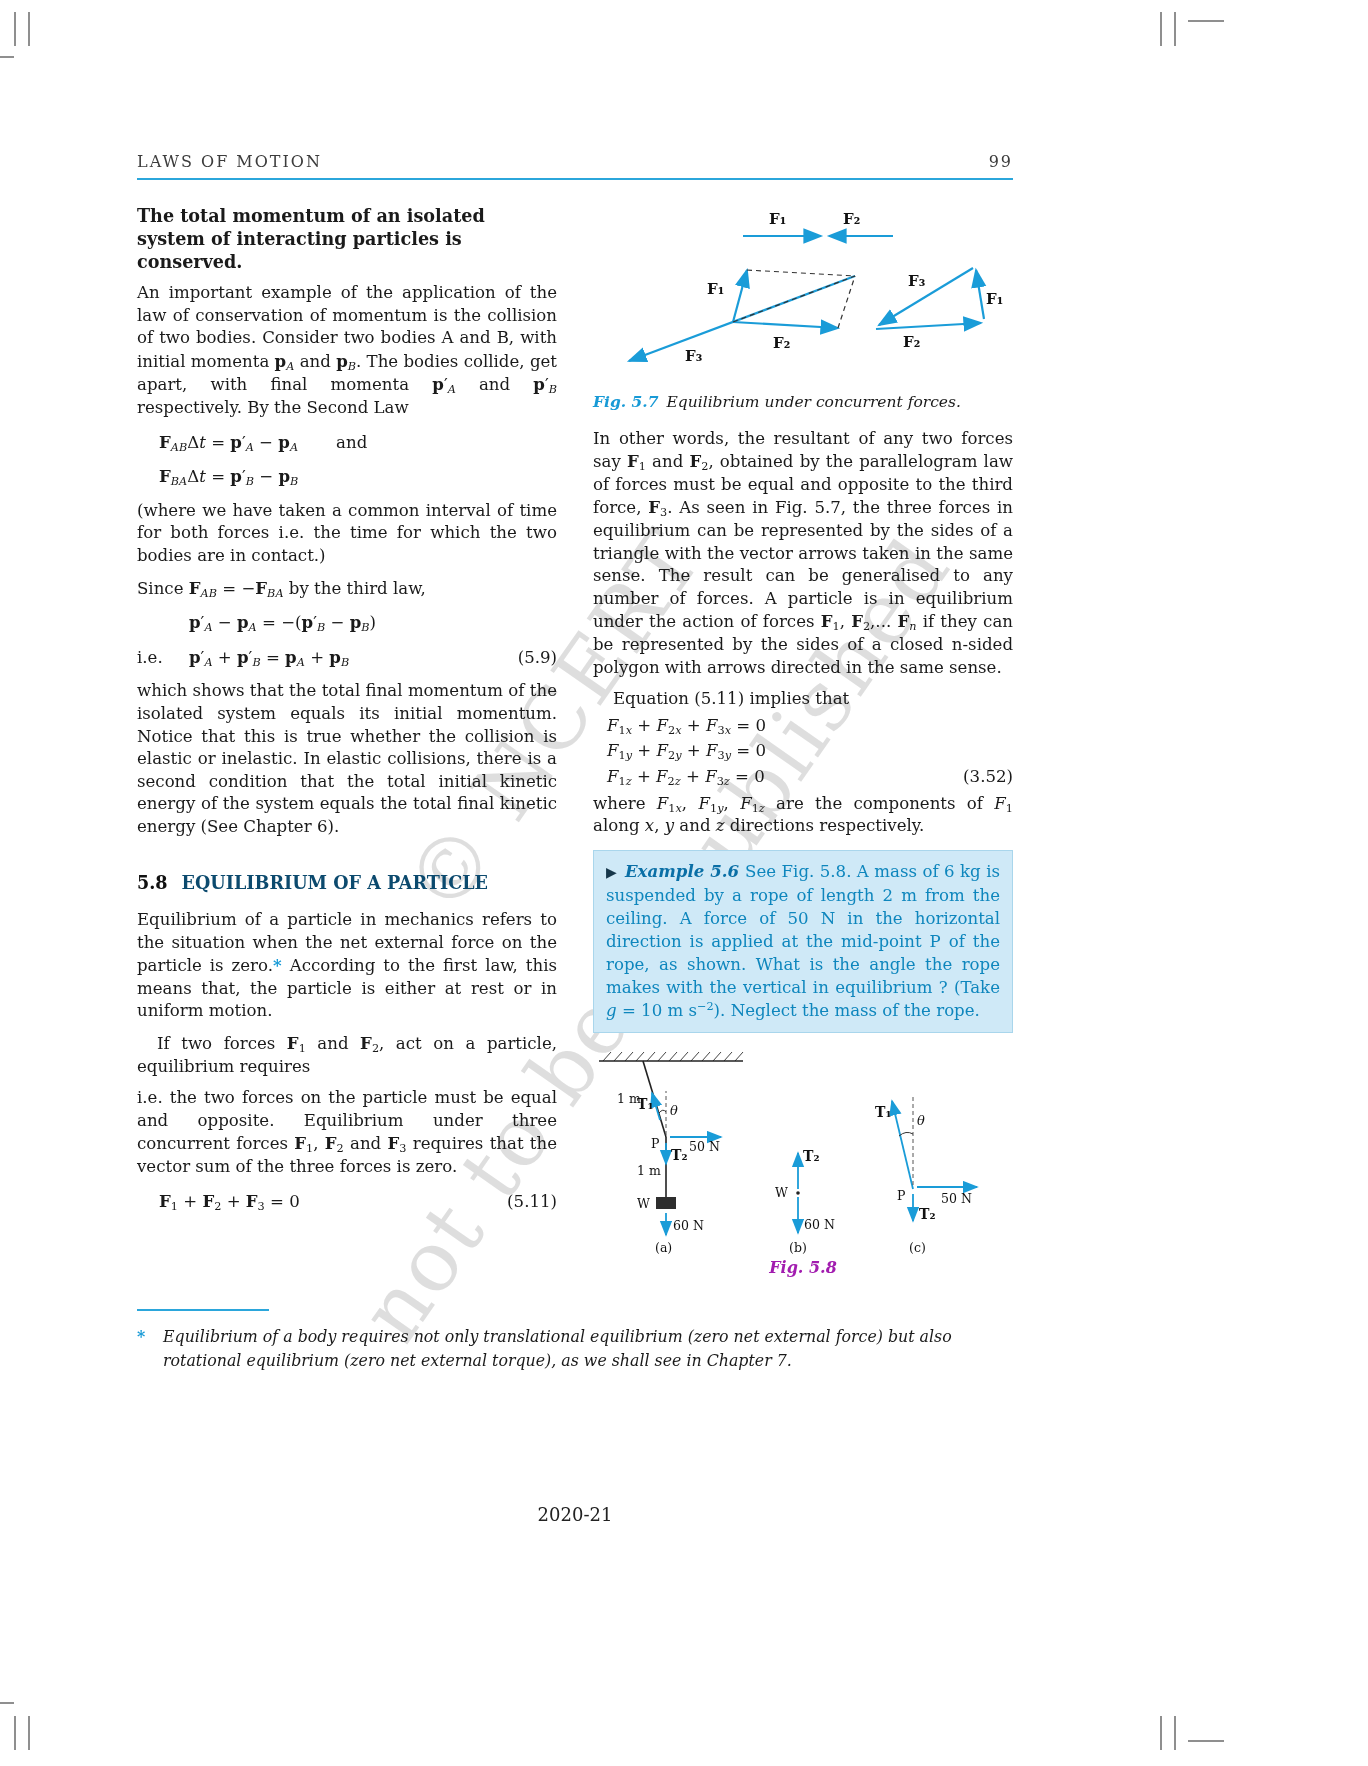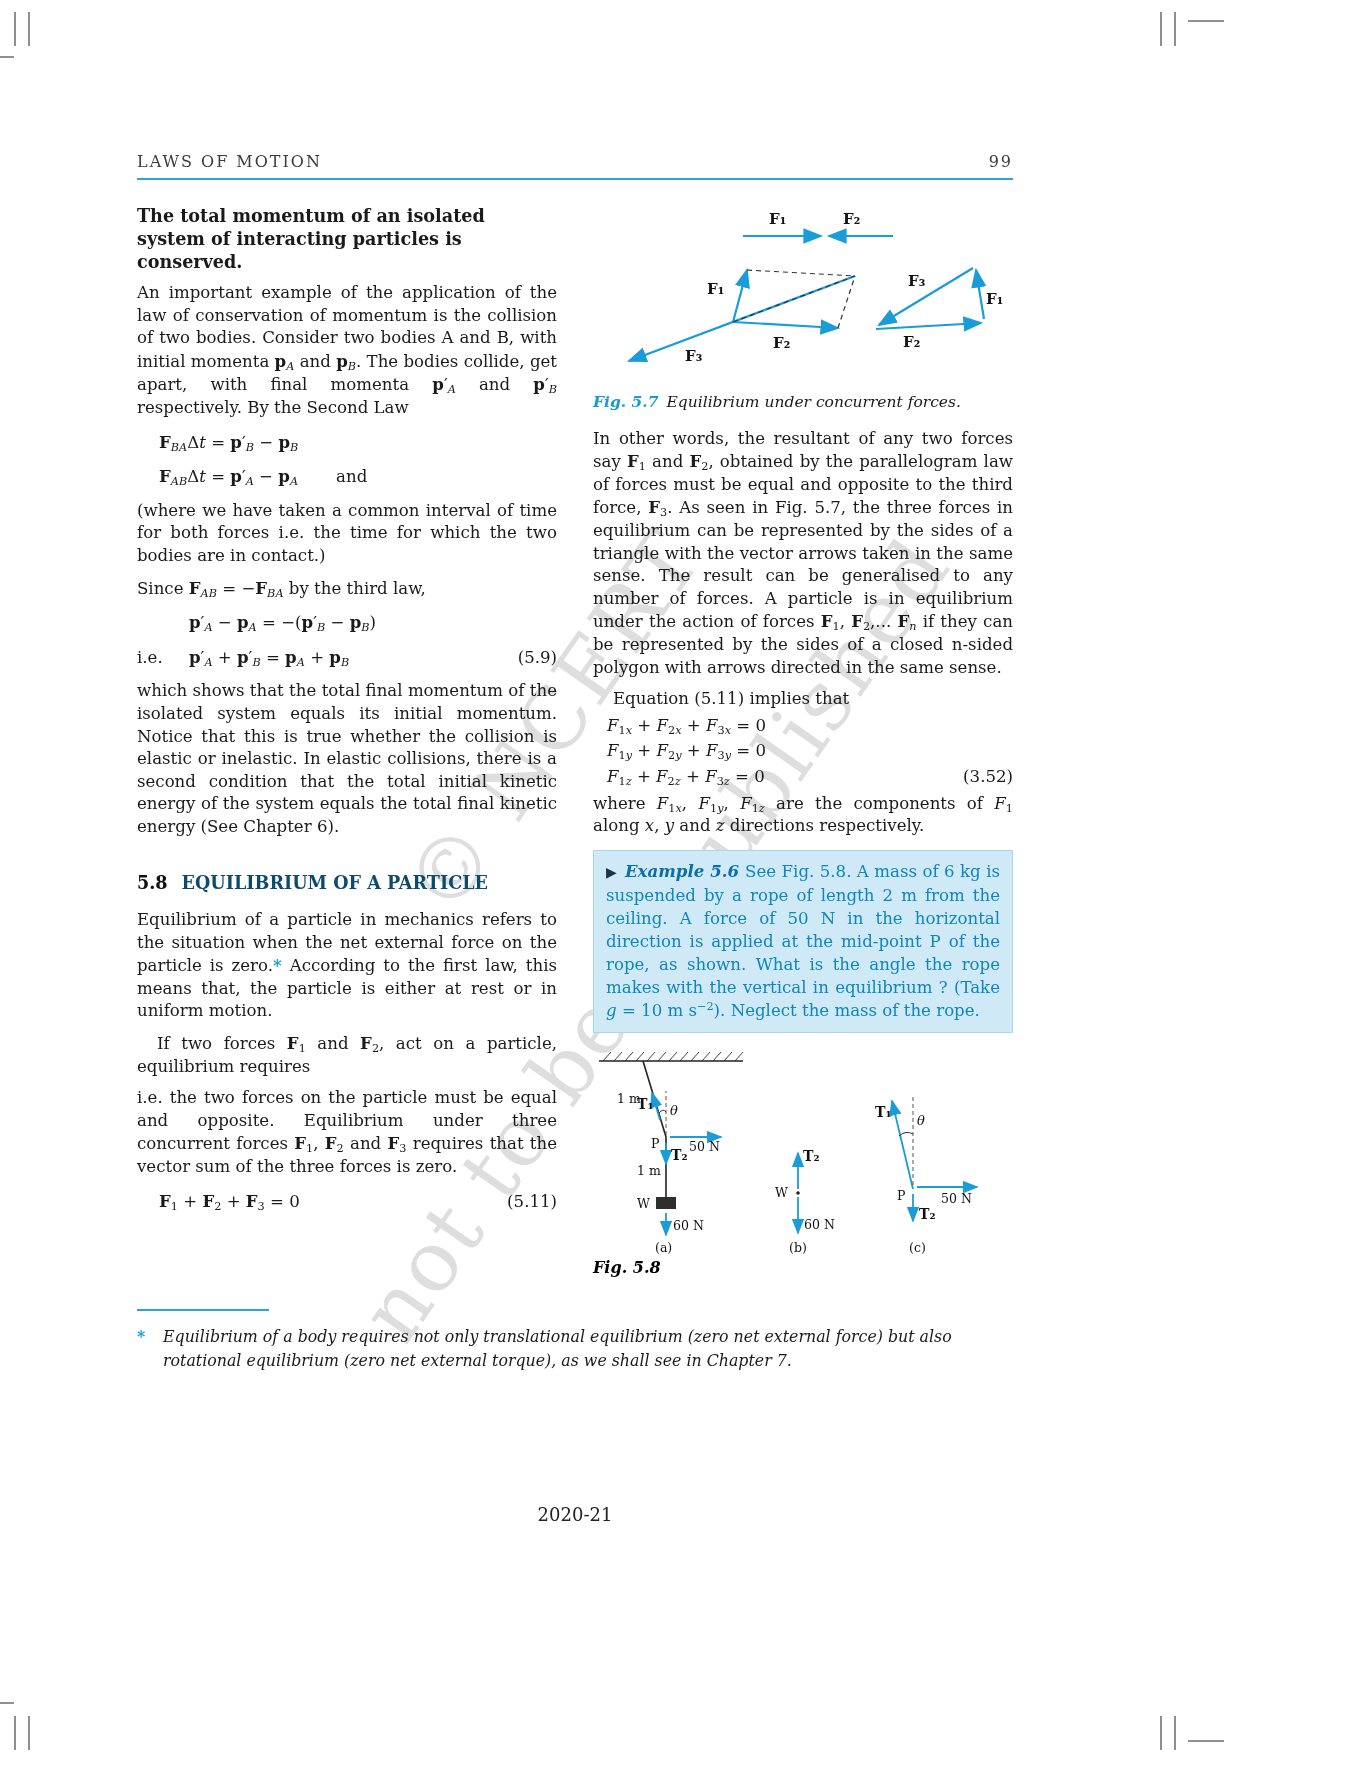--- a/index.html
+++ b/index.html
@@ -43,21 +43,21 @@
   sup{font-size:68%;vertical-align:0.5em;line-height:0;}
   
   .section-head{margin:34px 0 14px 0;font-weight:bold;font-size:17.6px;text-align:left;}
   .section-num{color:#111;margin-right:14px;}
   .section-title{color:#0c4a6e;}
   .fn-star{color:#189ad6;font-weight:bold;}
   
   .figure svg{display:block;}
   .fig-caption{font-style:italic;font-size:15.5px;margin:2px 0 14px 0;text-align:left;}
   .fig-caption .cap-label{color:#189ad6;font-weight:bold;margin-right:8px;}
-  .fig58-caption{color:#000000;font-weight:bold;font-style:italic;font-size:16px;margin-top:2px;}
+  .fig58-caption{text-align:center;color:#a21caf;font-weight:bold;font-style:italic;font-size:16px;margin-top:2px;}
   svg{font-family:"DejaVu Serif", serif;}
   .figF{font-weight:bold;font-size:15px;fill:#111;}
   .lblB{font-weight:bold;font-size:14px;fill:#111;}
   .lblS{font-size:12.5px;fill:#111;}
   .lblI{font-style:italic;font-size:13px;fill:#111;}
   
   .example-box{
     background:#cfe9f7;border:1px solid #a9d6ec;
     padding:9px 12px 10px 12px;margin:12px 0 14px 0;
     color:#0e86bd;line-height:23px;
@@ -102,25 +102,25 @@
   </div>
   <div class="header-rule"></div>
 
   <div class="columns">
 
     <div class="col">
       <p class="lead">The total momentum of an isolated system of interacting particles is conserved.</p>
       <p>An important example of the application of the law of conservation of momentum is the collision of two bodies. Consider two bodies A and B, with initial momenta <b>p</b><sub><i>A</i></sub> and <b>p</b><sub><i>B</i></sub>. The bodies collide, get apart, with final momenta <b>p</b>′<sub><i>A</i></sub> and <b>p</b>′<sub><i>B</i></sub> respectively. By the Second Law</p>
 
       <div class="eq-row">
-        <span class="eq-sm"><b>F</b><sub><i>BA</i></sub>Δ<i>t</i> = <b>p</b>′<sub><i>B</i></sub> − <b>p</b><sub><i>B</i></sub></span>
-      </div>
-      <div class="eq-row">
         <span class="eq-sm"><b>F</b><sub><i>AB</i></sub>Δ<i>t</i> = <b>p</b>′<sub><i>A</i></sub> − <b>p</b><sub><i>A</i></sub></span>
         <span class="eq-and">and</span>
+      </div>
+      <div class="eq-row">
+        <span class="eq-sm"><b>F</b><sub><i>BA</i></sub>Δ<i>t</i> = <b>p</b>′<sub><i>B</i></sub> − <b>p</b><sub><i>B</i></sub></span>
       </div>
 
       <p>(where we have taken a common interval of time for both forces i.e. the time for which the two bodies are in contact.)</p>
       <p>Since <b>F</b><sub><i>AB</i></sub> = −<b>F</b><sub><i>BA</i></sub> by the third law,</p>
 
       <div class="eq-row">
         <span class="eq-md"><b>p</b>′<sub><i>A</i></sub> − <b>p</b><sub><i>A</i></sub> = −(<b>p</b>′<sub><i>B</i></sub> − <b>p</b><sub><i>B</i></sub>)</span>
       </div>
       <div class="eq-row">
         <span class="eq-prefix">i.e.</span>

